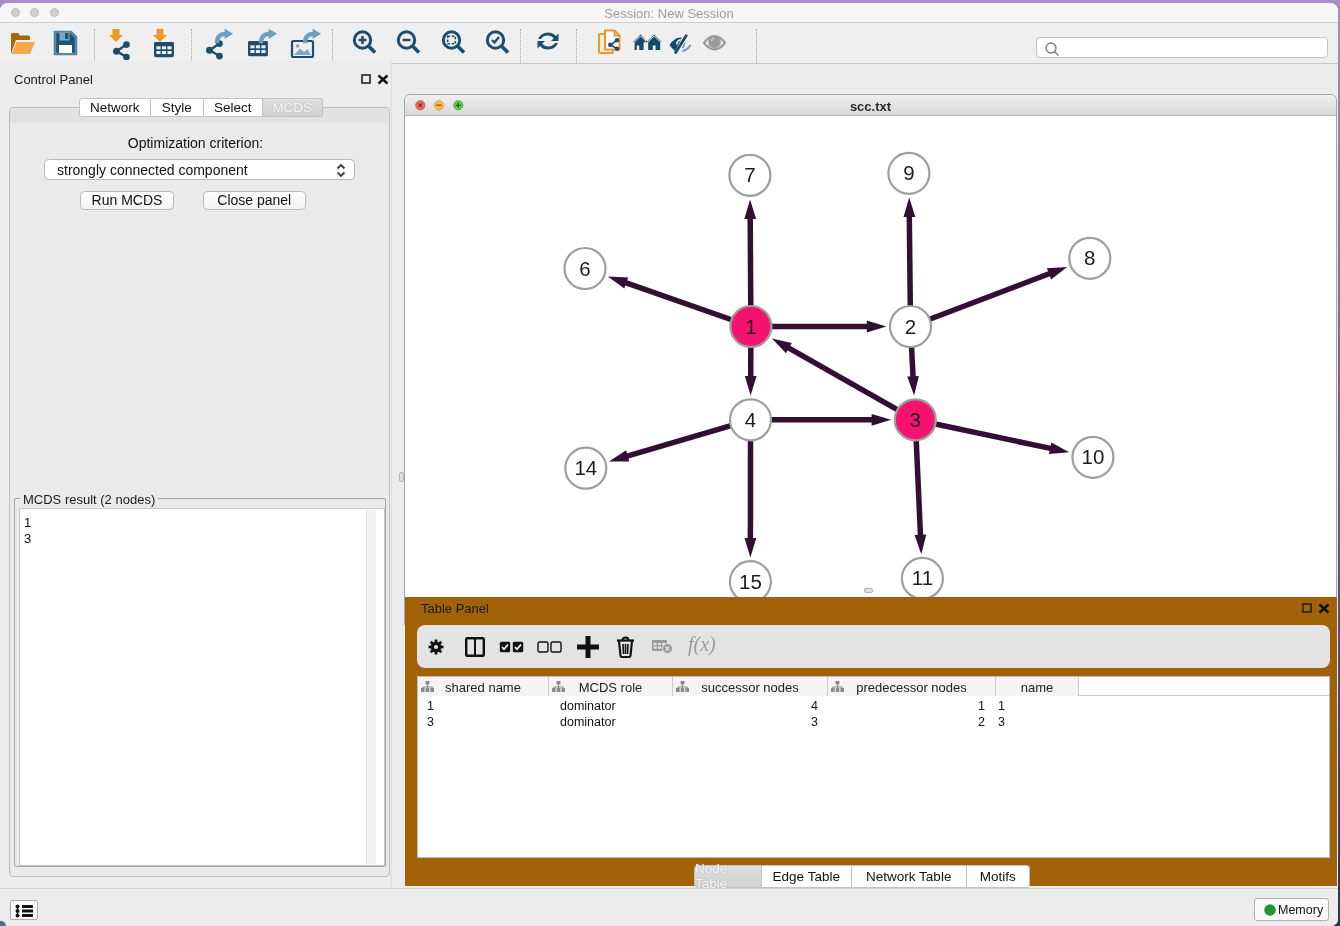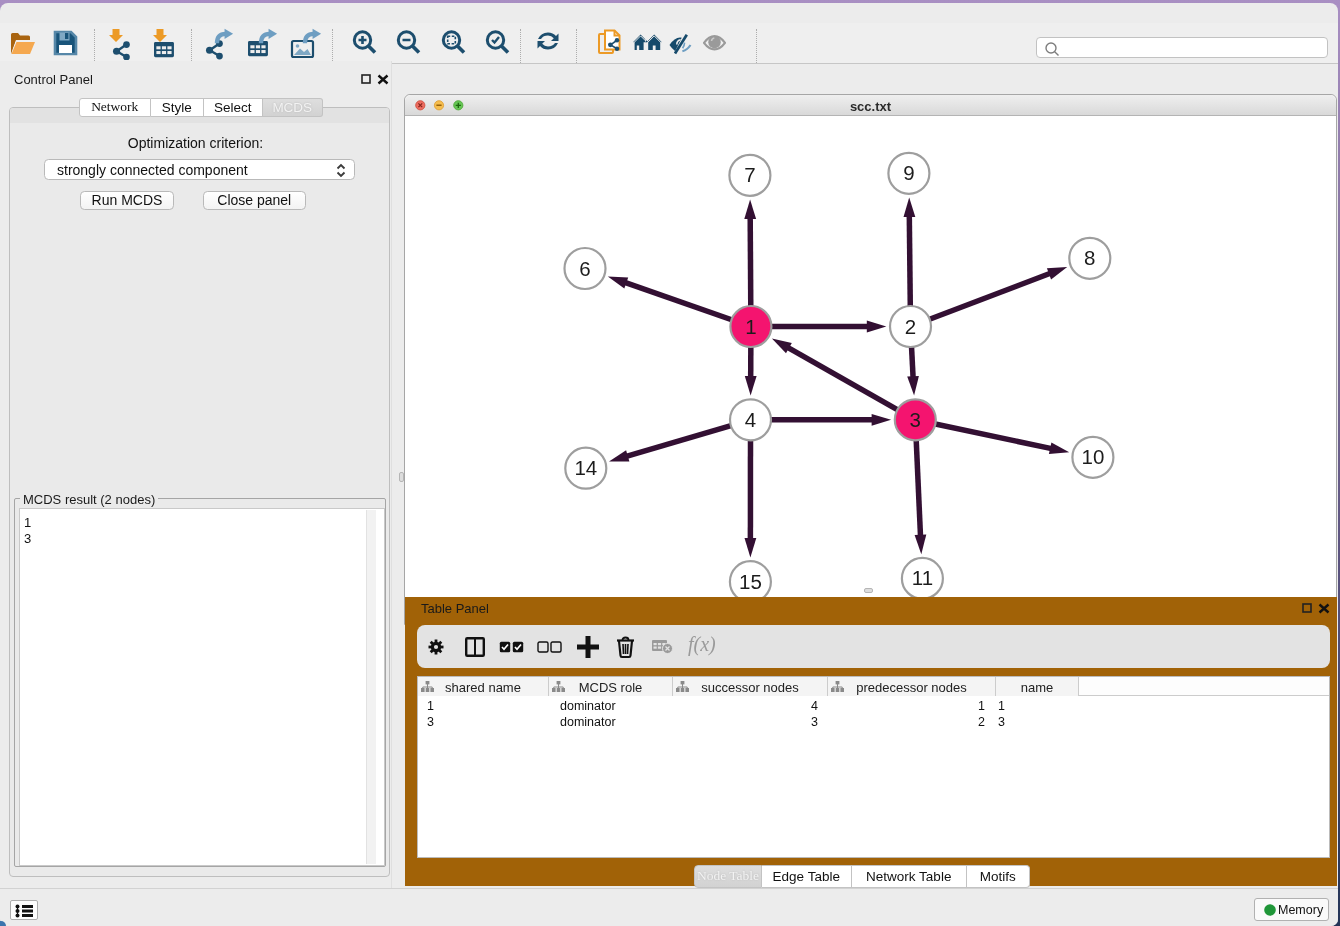--- a/index.html
+++ b/index.html
@@ -24,21 +24,21 @@
   border-left:1px dotted #ADADAD; }
 #search { position:absolute; left:1036px; top:14px; width:292px; height:21px;
   background:#fff; border:1px solid #C2C2C2; border-radius:4px; }
 
 #cpanel { position:absolute; left:0; top:58px; width:392px; height:828px; border-right:1px solid #DFDFDF; background:#ECECEC; }
 .phead { font-size:13px; color:#1A1A1A; }
 .wicon { position:absolute; }
 .tabbar { position:absolute; display:flex; font-size:13.5px; }
 .tab { background:#fff; border:1px solid #C3C3C3; border-left:none; color:#111;
   display:flex; align-items:center; justify-content:center; }
-.tab.first { border-left:1px solid #C3C3C3; border-radius:3px 0 0 3px;font-family:Liberation Serif, serif; }
+.tab.first { border-left:1px solid #C3C3C3; border-radius:3px 0 0 3px; }
 .tab.sel { background:linear-gradient(#DEDEDE,#D2D2D2); border-radius:0 3px 3px 0;
   color:#F3F3F3; text-shadow:0 0 2px #B5B5B5; }
 #cp-content { position:absolute; left:9px; top:46px; width:381px; height:770px;
   background:#EAEAEA; border:1px solid #BEBEBE; border-radius:4px; }
 #cp-band { position:absolute; left:0; top:0; width:100%; height:15px; background:#E2E2E2;
   border-radius:3px 3px 0 0; }
 #optlabel { position:absolute; left:0; top:74px; width:100%; text-align:center;
   font-size:14px; color:#111; }
 #selbox { position:absolute; left:44px; top:98px; width:311px; height:21px; background:#fff;
   border:1px solid #B9B9B9; border-radius:4.5px; font-size:14px; color:#111; line-height:19px; }
@@ -88,20 +88,26 @@
 #lbtn { position:absolute; left:10px; top:11px; width:28px; height:20px; background:#FDFDFD;
   border:1px solid #ADADAD; border-radius:2px; }
 #membtn { position:absolute; left:1254px; top:9px; width:75px; height:23px;
   background:#FAFAFA; border:1px solid #B1B1B1; border-radius:3px; font-size:12.5px;
   color:#111; }
 </style>
 </head>
 <body>
 <div id="app">
 
+  <div id="titlebar">
+    <span class="dot" style="left:10.5px"></span>
+    <span class="dot" style="left:30px"></span>
+    <span class="dot" style="left:49.5px"></span>
+    <div class="t">Session: New Session</div>
+  </div>
 
   <div id="toolbar">
     <svg class="tico" style="left:8px;top:5px" width="30" height="30" viewBox="0 0 30 30">
         <path d="M3 8 L3 26 L7 14 Z" fill="#A96410"></path>
 <path d="M3 8 L3 24 L8 12 L22 12 L22 9 Q22 7.5 20.5 7.5 L12 7.5 L10 5 L4.5 5 Q3 5 3 6.5 Z" fill="#A96410"></path>
 <path d="M8.5 14 L27 14 L22 26 L3.5 26 Z" fill="#F5A84F"></path>
       </svg>
 <svg class="tico" style="left:52px;top:5px" width="28" height="30" viewBox="0 0 28 30">
         <path d="M3 4 L19 4 L24 9 L24 26 L3 26 Z" fill="#19547A" stroke="#5687A8" stroke-width="2.6"></path>
 <rect x="7.5" y="4.5" width="10" height="8" fill="#7FA8C4"></rect>

